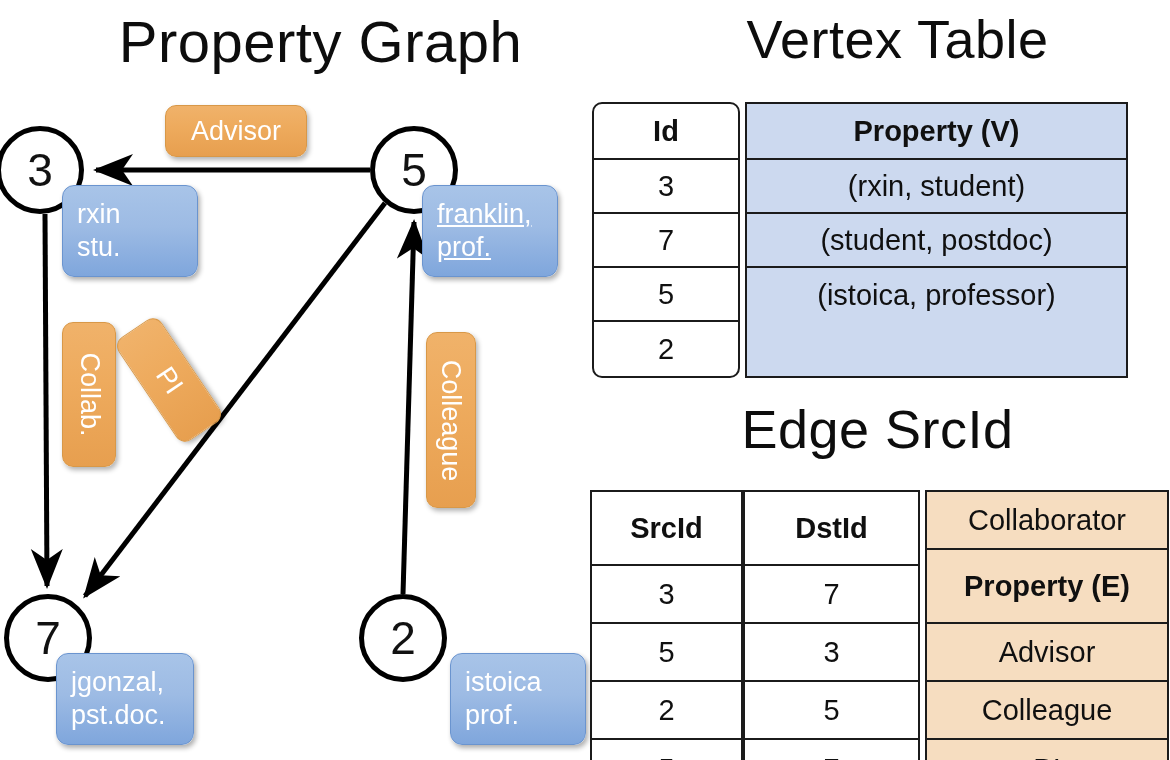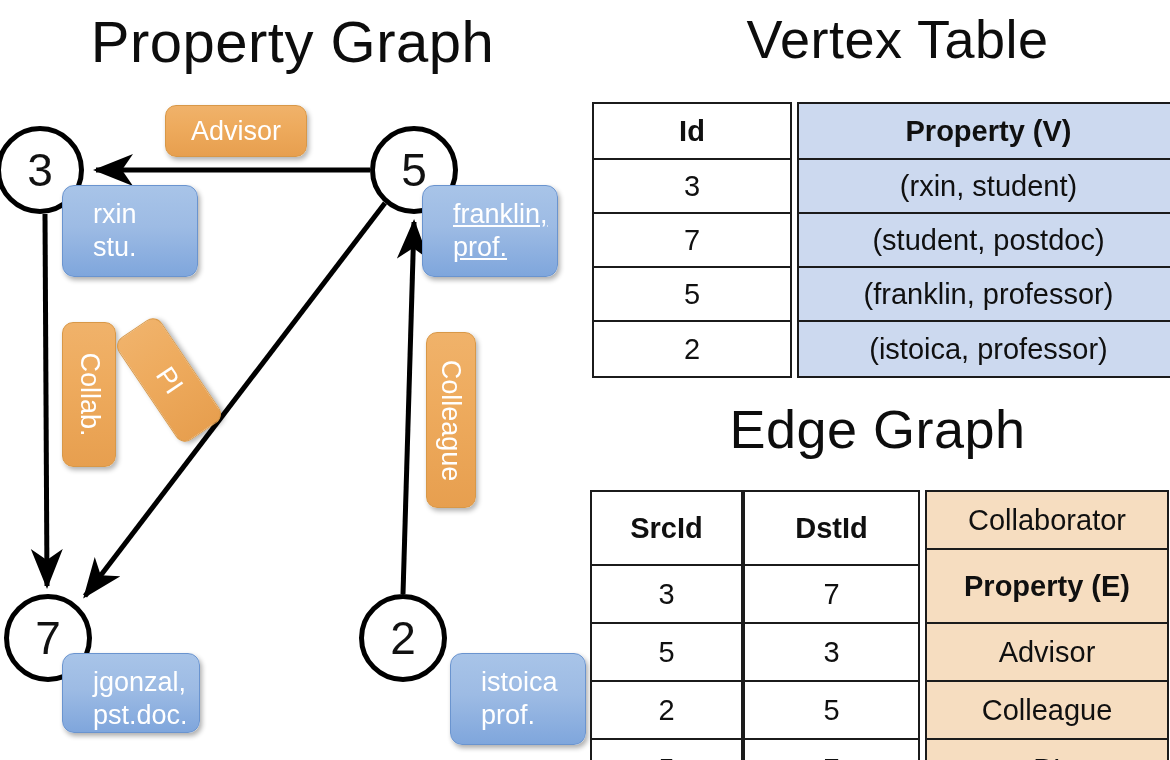--- a/index.html
+++ b/index.html
@@ -18,21 +18,21 @@
 
   
   .title {
     position: absolute;
     font-weight: 300;
     font-family: "Liberation Sans", sans-serif;
     letter-spacing: 0.5px;
     color: #0d0d0d;
     white-space: nowrap;
   }
-  #title-property-graph { left: 0px;   top: 8px;  width: 585px; text-align: center; font-size: 58px; }
+  #title-property-graph { left: 0px;   top: 8px;  width: 585px; text-align: center; font-size: 58px; padding-left: 28px; }
   #title-vertex-table   { left: 605px; top: 8px;  width: 585px; text-align: center; font-size: 54px; }
   #title-edge-table     { left: 585px; top: 398px;width: 585px; text-align: center; font-size: 54px; }
 
   
   #graph-panel {
     position: absolute;
     left: 0; top: 0;
     width: 585px; height: 760px;
   }
   #graph-edges {
@@ -65,27 +65,27 @@
   .prop-box {
     position: absolute;
     border-radius: 12px;
     border: 1px solid #6a94cf;
     background: linear-gradient(to bottom, #a8c4e8 0%, #9dbbe4 45%, #7fa6dc 100%);
     box-shadow: 2px 3px 5px rgba(0,0,0,0.32);
     color: #ffffff;
     font-size: 27px;
     font-weight: 300;
     line-height: 1.22;
-    padding: 12px 30px;
+    padding: 12px 14px;
     box-sizing: border-box;
     z-index: 4;
   }
   #prop-rxin      { left: 62px;  top: 185px; width: 136px; height: 92px; }
   #prop-franklin  { left: 422px; top: 185px; width: 136px; height: 92px; text-decoration: underline; }
-  #prop-jgonzal   { left: 62px;  top: 653px; width: 138px; height: 80px; }
+  #prop-jgonzal   { left: 56px;  top: 653px; width: 138px; height: 92px; }
   #prop-istoica   { left: 422px; top: 653px; width: 136px; height: 92px; margin-left: 28px; }
 
   
   .edge-label {
     position: absolute;
     border-radius: 11px;
     border: 1px solid #d89848;
     background: linear-gradient(to bottom, #f0b26a 0%, #eeab5e 40%, #e79f4f 100%);
     box-shadow: 2px 3px 5px rgba(0,0,0,0.30);
     color: #ffffff;
@@ -143,39 +143,39 @@
     color: #101010;
     white-space: nowrap;
   }
   .tcell:last-child { border-bottom: none; }
   .tcell.head { font-weight: bold; font-size: 29px; }
 
   .col-gap { width: 5px; }
 
   
   #vertex-table { left: 592px; top: 102px; }
-  #vertex-table .tcol.id    { width: 200px; }
+  #vertex-table .tcol.id    { width: 148px; border-radius: 10px; }
   #vertex-table .tcol.prop  { width: 383px; background: #ccd9ef; }
   #vertex-table .tcell      { height: 54px; }
   #vertex-table .tcell.head { height: 56px; }
 
   
   #edge-table { left: 590px; top: 490px; }
   #edge-table .tcol.src   { width: 153px; }
   #edge-table .tcol.dst   { width: 177px; }
   #edge-table .tcol.prop  { width: 244px; background: #f6ddc0; }
   #edge-table .tcell      { height: 58px; }
   #edge-table .tcell.head { height: 74px; }
 </style>
 </head>
 <body>
 
 <div class="title" id="title-property-graph">Property Graph</div>
 <div class="title" id="title-vertex-table">Vertex Table</div>
-<div class="title" id="title-edge-table">Edge Graph</div>
+<div class="title" id="title-edge-table">Edge SrcId</div>
 
 <div id="graph-panel">
 
   <svg id="graph-edges" viewBox="0 0 585 760" xmlns="http://www.w3.org/2000/svg">
     <defs>
       <marker id="arrowhead" markerWidth="9" markerHeight="9" refX="7.4" refY="3.2" orient="auto" markerUnits="strokeWidth">
         <path d="M0,0 L8,3.2 L0,6.4 L2.2,3.2 Z" fill="#000000"></path>
       </marker>
     </defs>
 
@@ -238,21 +238,20 @@
     <div class="tcell">3</div>
     <div class="tcell">7</div>
     <div class="tcell">5</div>
     <div class="tcell">2</div>
   </div>
   <div class="col-gap"></div>
   <div class="tcol prop">
     <div class="tcell head">Property (V)</div>
     <div class="tcell">(rxin, student)</div>
     <div class="tcell">(student, postdoc)</div>
-    <div class="tcell">(franklin, professor)</div>
     <div class="tcell">(istoica, professor)</div>
   </div>
 </div>
 
 <div class="tbl" id="edge-table">
   <div class="tcol src">
     <div class="tcell head">SrcId</div>
     <div class="tcell">3</div>
     <div class="tcell">5</div>
     <div class="tcell">2</div>

